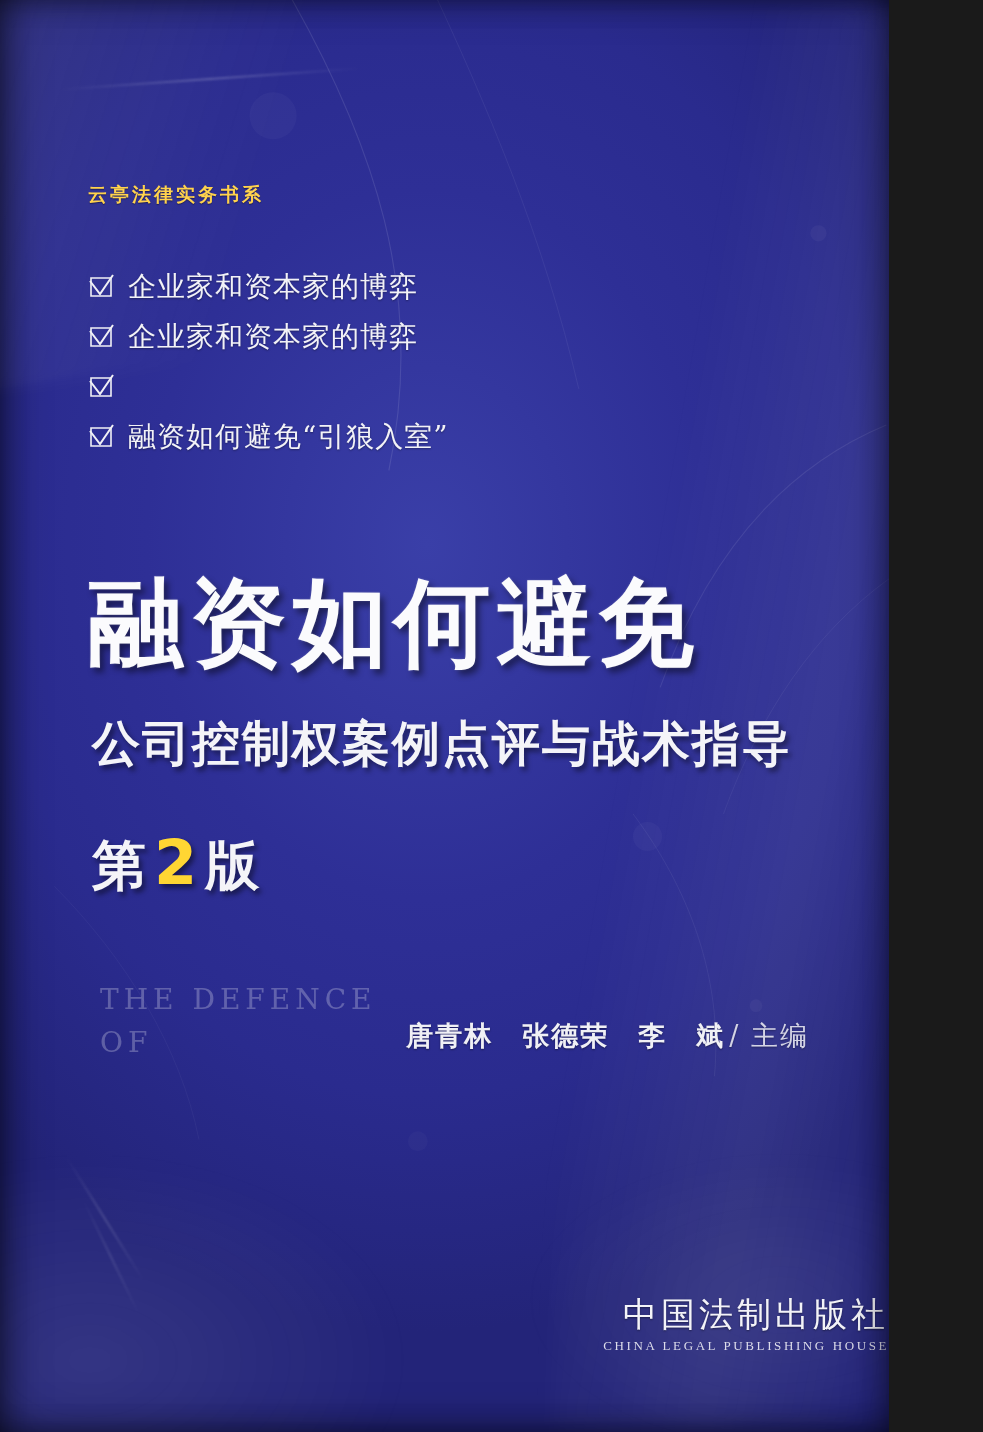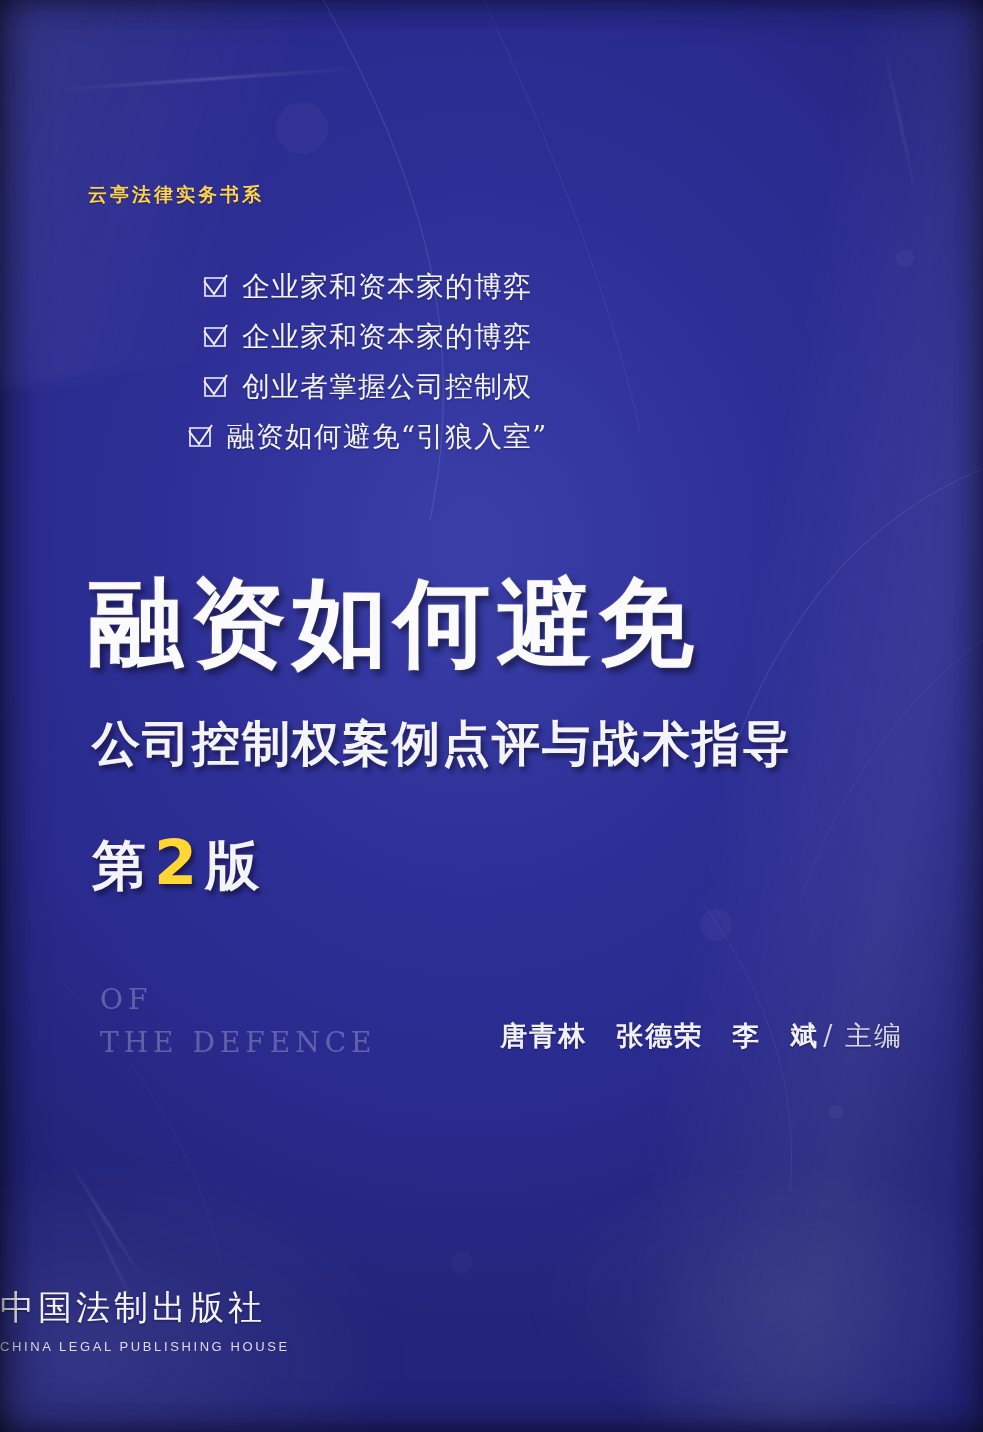--- a/index.html
+++ b/index.html
@@ -9,21 +9,21 @@
   }
   body {
     width: 983px;
     height: 1432px;
     overflow: hidden;
     font-family: "Liberation Sans", sans-serif;
   }
 
   .book-cover {
     position: relative;
-    width: 983px;
+    width: 889px;
     height: 1432px;
     background:
       radial-gradient(ellipse 70% 55% at 48% 38%, #3a3fa8 0%, #2e2f96 45%, #2a2b8e 70%, #232479 100%);
     overflow: hidden;
   }
 
   
   .sheen {
     position: absolute;
     pointer-events: none;
@@ -100,21 +100,20 @@
   .bullets {
     position: absolute;
     top: 262px;
     left: 86px;
     width: 560px;
   }
   .bullet-row {
     display: flex;
     align-items: center;
     height: 50px;
-    justify-content: center;
   }
   .bullet-mark {
     width: 30px;
     height: 30px;
     margin-right: 12px;
     flex: 0 0 auto;
     display: flex;
     align-items: center;
     justify-content: center;
   }
@@ -199,32 +198,32 @@
     opacity: .85;
     margin: 0 4px;
   }
 
   
   .publisher {
     position: absolute;
     bottom: 78px;
     left: 0;
     width: 100%;
-    text-align: left;
+    text-align: right;
   }
   .publisher-cn {
     font-family: "DejaVu Serif", serif;
     font-size: 34px;
     letter-spacing: 4px;
     color: #f3f3f8;
     text-shadow: 0 1px 2px rgba(0,0,0,0.4);
   }
   .publisher-en {
-    margin-top: 8px;
-    font-family: Liberation Sans, sans-serif;
+    margin-top: 0;
+    font-family: Liberation Serif, serif;
     font-size: 13px;
     letter-spacing: 2.6px;
     color: #dcdcea;
   }
 </style>
 </head>
 <body>
 
 <div class="book-cover">
 
@@ -272,21 +271,20 @@
       </span>
       <span class="bullet-text">企业家和资本家的博弈</span>
     </div>
     <div class="bullet-row">
       <span class="bullet-mark">
         <svg width="26" height="26" viewBox="0 0 26 26">
           <path d="M3 4 L23 4 L23 22 L3 22 Z" fill="none" stroke="#f0f0f5" stroke-width="1.6"></path>
           <path d="M2 7 L12 20 L25 1" fill="none" stroke="#f0f0f5" stroke-width="2"></path>
         </svg>
       </span>
-      <span class="bullet-text">创业者掌握公司控制权</span>
     </div>
     <div class="bullet-row">
       <span class="bullet-mark">
         <svg width="26" height="26" viewBox="0 0 26 26">
           <path d="M3 4 L23 4 L23 22 L3 22 Z" fill="none" stroke="#f0f0f5" stroke-width="1.6"></path>
           <path d="M2 7 L12 20 L25 1" fill="none" stroke="#f0f0f5" stroke-width="2"></path>
         </svg>
       </span>
       <span class="bullet-text">融资如何避免“引狼入室”</span>
     </div>
@@ -295,22 +293,22 @@
   <div class="title-main">融资如何避免</div>
   <div class="title-sub">公司控制权案例点评与战术指导</div>
 
   <div class="edition">
     <span>第</span>
     <span class="num">2</span>
     <span>版</span>
   </div>
 
   <div class="title-en">
+    <div>THE DEFENCE</div>
     <div>OF</div>
-    <div>THE DEFENCE</div>
   </div>
 
   <div class="authors">
     <span>唐青林　张德荣　李　斌</span><span class="sep">/ 主编</span>
   </div>
 
   <div class="publisher">
     <div class="publisher-cn">中国法制出版社</div>
     <div class="publisher-en">CHINA LEGAL PUBLISHING HOUSE</div>
   </div>

